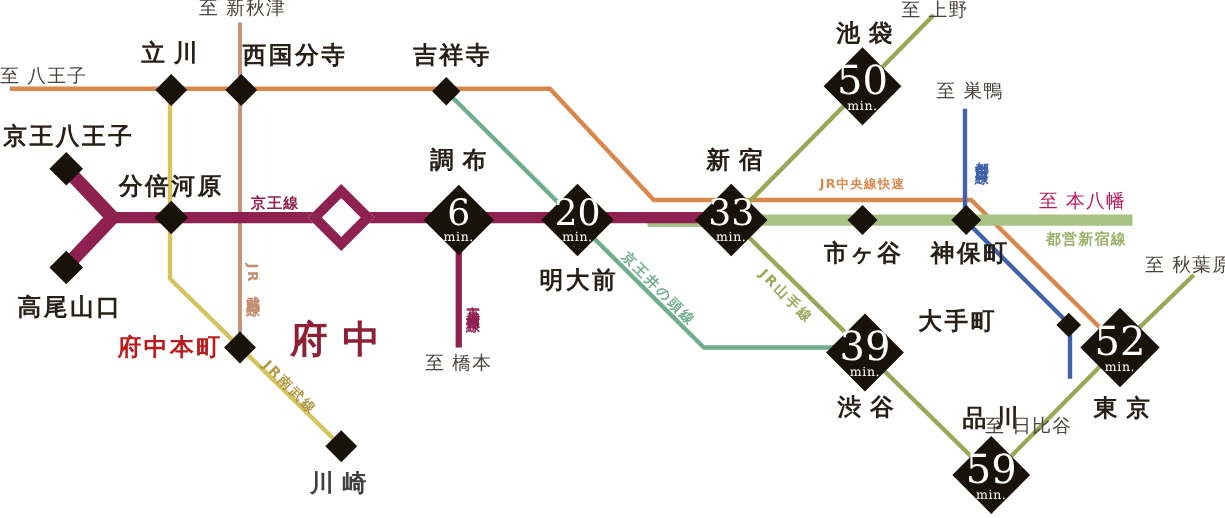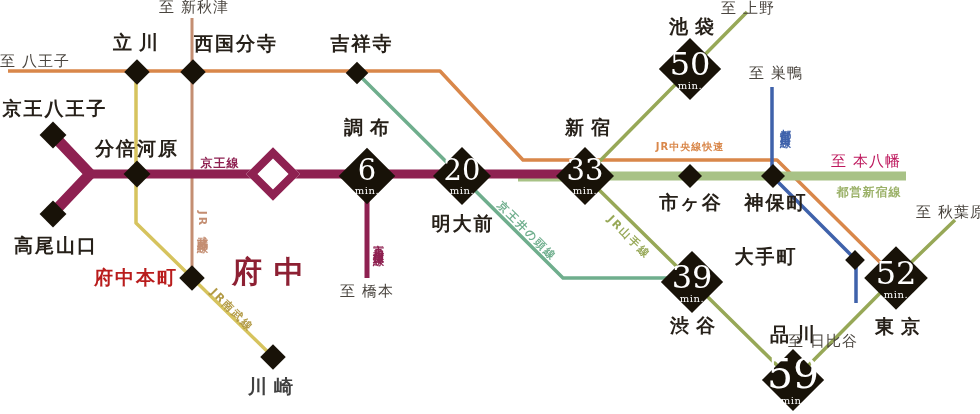--- a/index.html
+++ b/index.html
@@ -96,21 +96,21 @@
     <div class="badge-num" style="font-size:32px;">39</div>
     <div class="badge-min">min.</div>
   </div>
   <div class="badge" style="left:896px;top:278px;width:64px;height:64px;">
     <div class="badge-diamond" style="width: 45px; height: 45px; background: rgb(24, 18, 8);"></div>
     <div class="badge-num" style="font-size:32px;">52</div>
     <div class="badge-min">min.</div>
   </div>
   <div class="badge" style="left:793px;top:380px;width:62px;height:62px;">
     <div class="badge-diamond" style="width: 44px; height: 44px; background: rgb(24, 18, 8);"></div>
-    <div class="badge-num" style="font-size:41px;">59</div>
+    <div class="badge-num" style="font-size:32px;">59</div>
     <div class="badge-min">min.</div>
   </div>
 
   <div class="st wide" style="left: 139px; top: 43px; color: rgb(38, 32, 25);">立川</div>
   <div class="st" style="left: 224px; top: 44px; color: rgb(38, 32, 25); margin-left: 12px;">西国分寺</div>
   <div class="st" style="left: 362px; top: 44px; color: rgb(38, 32, 25);">吉祥寺</div>
   <div class="st" style="left: 55px; top: 109px; color: rgb(38, 32, 25);">京王八王子</div>
   <div class="st" style="left: 137px; top: 149px; color: rgb(38, 32, 25);">分倍河原</div>
   <div class="st" style="left: 56px; top: 246px; color: rgb(38, 32, 25);">高尾山口</div>
   <div class="st" style="left: 136px; top: 278px; color: #b91c1c;">府中本町</div>

